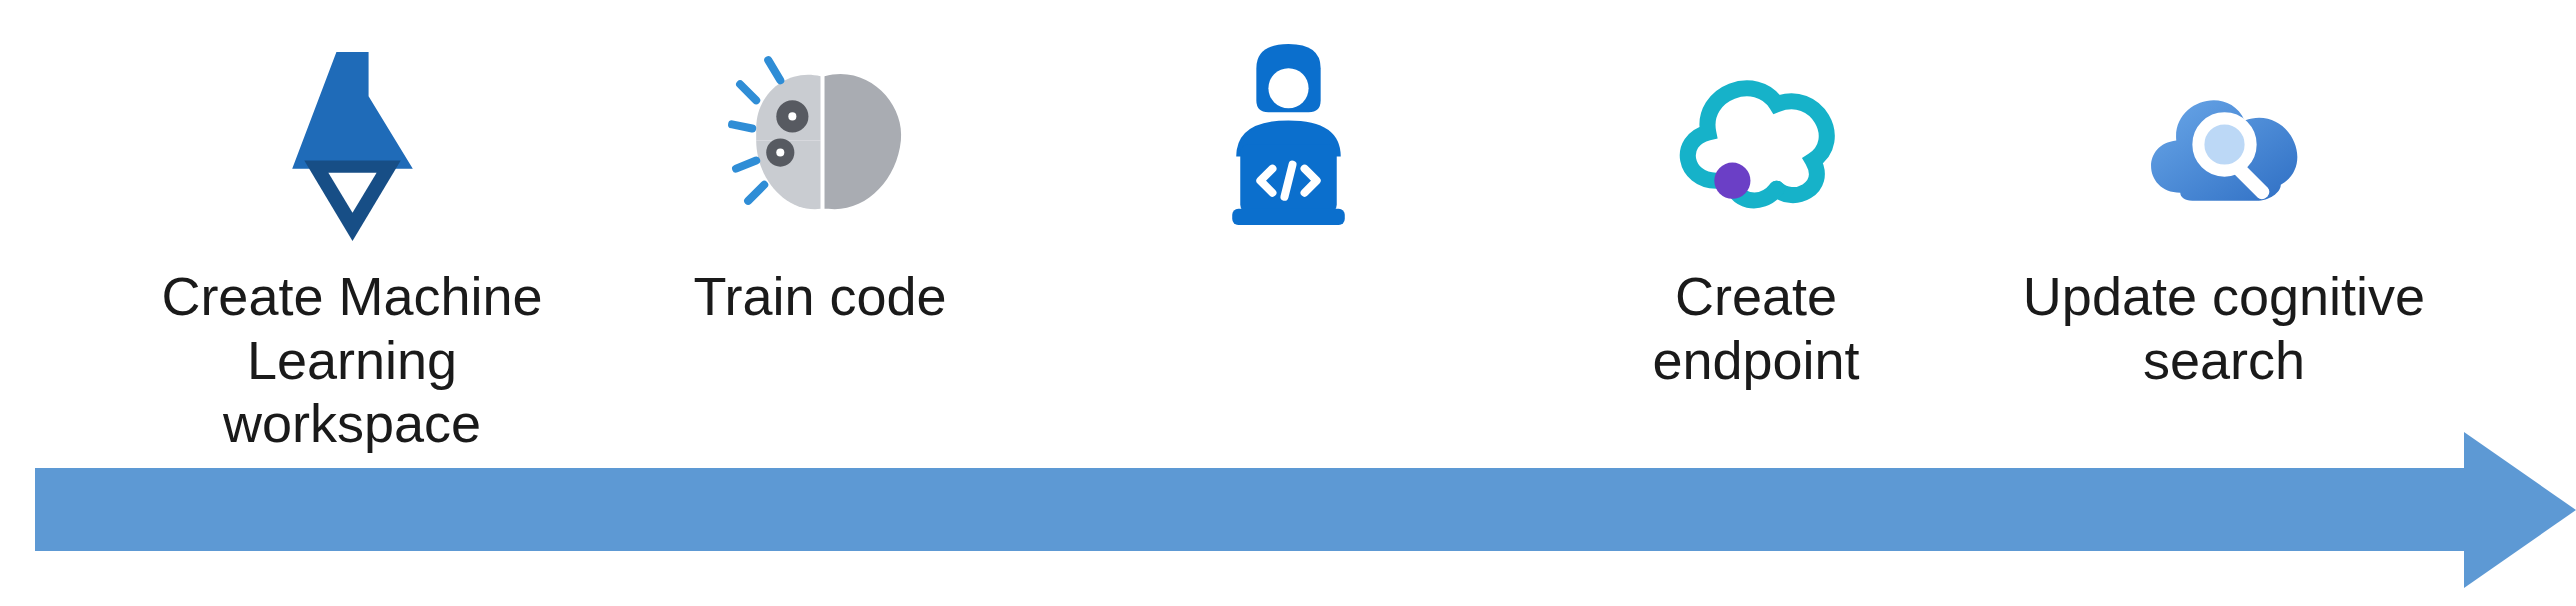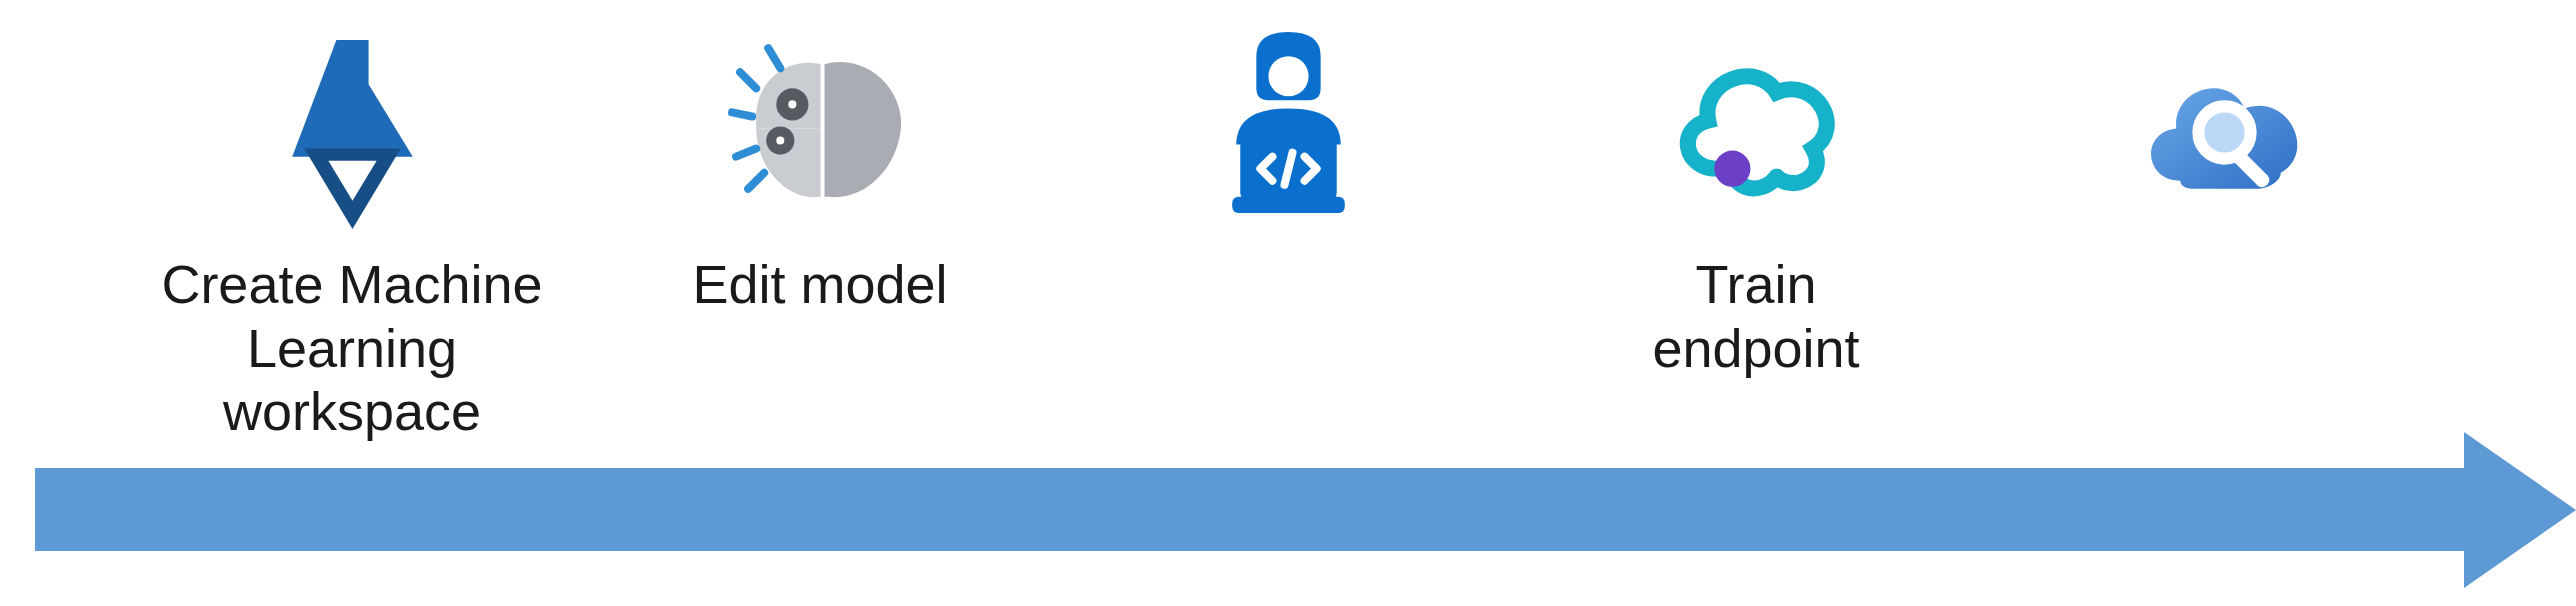--- a/index.html
+++ b/index.html
@@ -14,21 +14,21 @@
     width: 2576px;
     height: 606px;
   }
   .steps {
     position: absolute;
     left: 0;
     top: 0;
     width: 100%;
     display: flex;
     justify-content: space-between;
-    padding: 16px 118px 0 118px;
+    padding: 28px 118px 0 118px;
     box-sizing: border-box;
   }
   .step {
     flex: 1 1 0;
     text-align: center;
   }
   .icon-slot {
     height: 225px;
     display: flex;
     align-items: center;
@@ -110,21 +110,21 @@
 
           <g stroke="#2f8dd6" stroke-width="4" stroke-linecap="round">
             <line x1="10" y1="22" x2="18" y2="30"></line>
             <line x1="6" y1="42" x2="16" y2="44"></line>
             <line x1="8" y1="64" x2="18" y2="60"></line>
             <line x1="14" y1="80" x2="22" y2="72"></line>
             <line x1="24" y1="10" x2="30" y2="20"></line>
           </g>
         </svg>
       </div>
-      <div class="label">Edit model</div>
+      <div class="label">Train code</div>
     </div>
 
     <div class="step">
       <div class="icon-slot">
         <svg viewBox="0 0 100 100">
           <g fill="#0b6fcd">
 
             <path d="M34 14 Q34 2 50 2 Q66 2 66 14 L66 30 Q66 36 60 36 L40 36 Q34 36 34 30 Z"></path>
             <circle cx="50" cy="24" r="10" fill="#ffffff"></circle>
 
@@ -151,21 +151,21 @@
                    C14 70 10 50 26 46
                    C22 26 50 16 60 32
                    C80 24 94 50 78 60
                    C86 74 68 82 60 74" fill="none" stroke="#16b2c9" stroke-width="8" stroke-linecap="round"></path>
 
           <path d="M60 74 C52 84 38 80 38 70" fill="none" stroke="#16b2c9" stroke-width="8" stroke-linecap="round"></path>
 
           <circle cx="38" cy="70" r="9" fill="#6b3fc6"></circle>
         </svg>
       </div>
-      <div class="label">Train
+      <div class="label">Create
 endpoint</div>
     </div>
 
     <div class="step">
       <div class="icon-slot">
         <svg viewBox="0 0 100 100">
           <defs>
             <linearGradient id="cloudGrad" x1="0" y1="0" x2="1" y2="1">
               <stop offset="0%" stop-color="#6aa7e8"></stop>
               <stop offset="100%" stop-color="#2f6fc4"></stop>
@@ -178,20 +178,22 @@
                    C82 32 96 62 78 72
                    C78 76 72 80 66 80
                    L34 80
                    C30 80 28 78 28 76 Z" fill="url(#cloudGrad)"></path>
 
           <circle cx="50" cy="52" r="13" fill="#bcd8f6"></circle>
           <circle cx="50" cy="52" r="13" fill="none" stroke="#ffffff" stroke-width="6"></circle>
           <rect x="58" y="60" width="22" height="7" rx="3" transform="rotate(45 58 60)" fill="#ffffff"></rect>
         </svg>
       </div>
+      <div class="label">Update cognitive
+search</div>
     </div>
 
   </div>
 
   <div class="flow-arrow">
     <div class="shaft"></div>
     <div class="head"></div>
   </div>
 
 </div>

